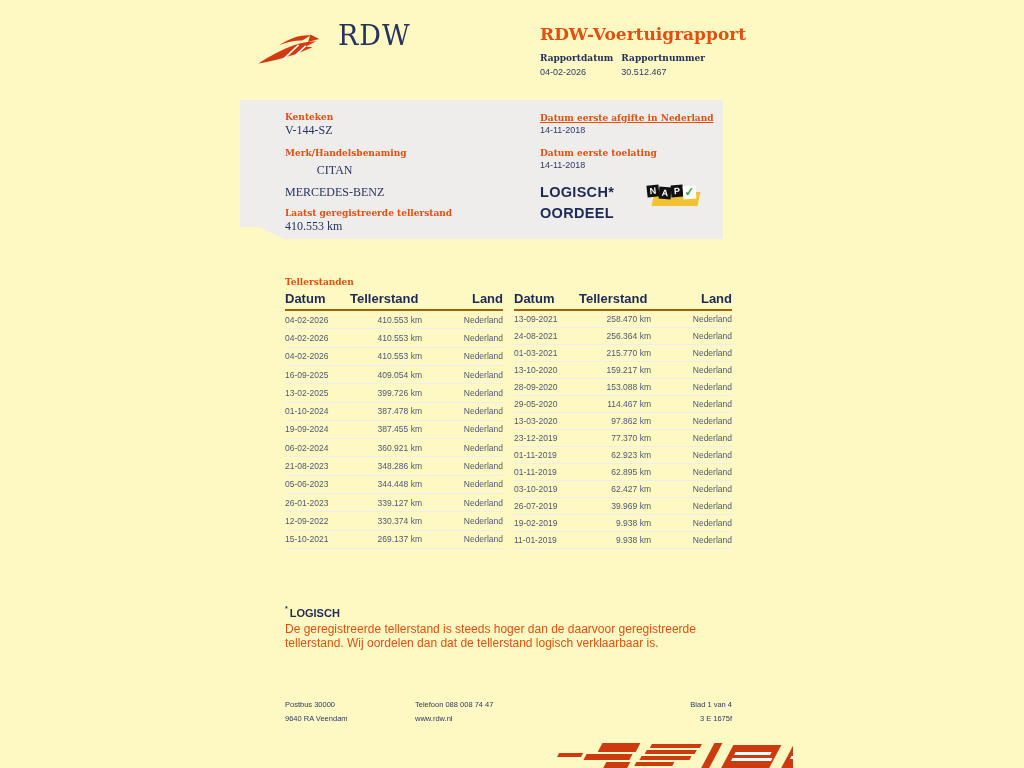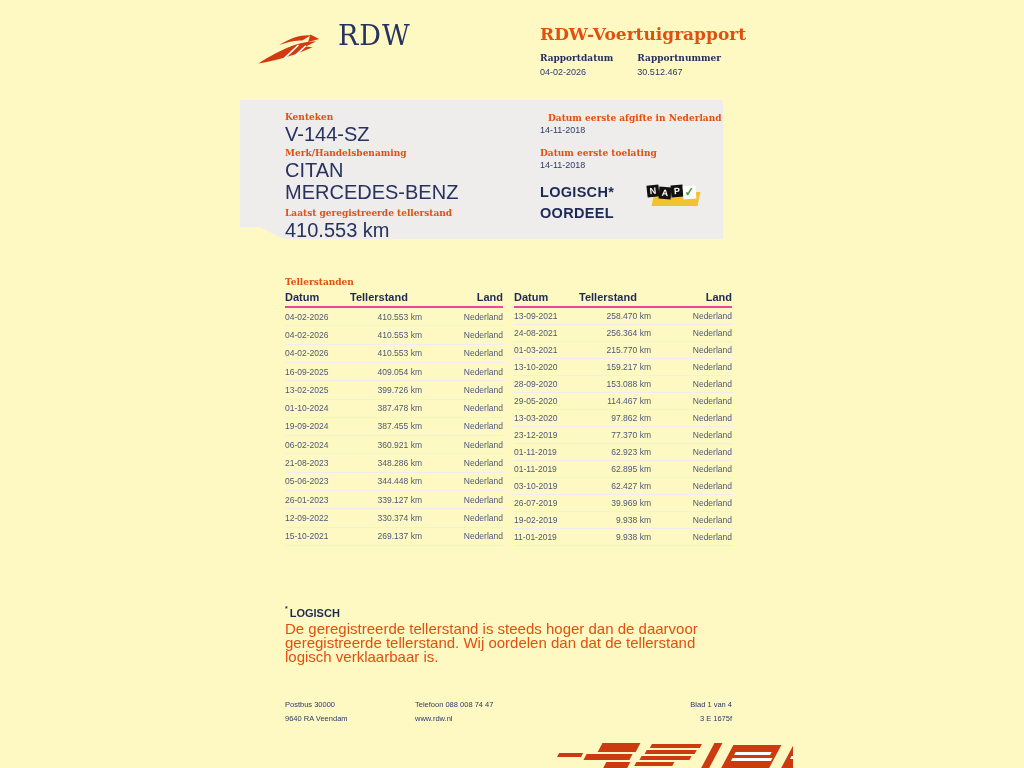--- a/index.html
+++ b/index.html
@@ -6,38 +6,38 @@
   .page{position:relative;width:1024px;height:768px;background:#fef9c3;overflow:hidden;
         font-family:"Liberation Sans",sans-serif;color:#232f5e;}
 
   
   .logo-wrap{position:absolute;left:256px;top:18px;width:140px;height:50px;}
   .logo-icon{position:absolute;left:0;top:4px;width:76px;height:46px;}
   .logo-text{position:absolute;left:82px;top:2px;font-family:"DejaVu Serif",serif;
              font-size:27px;letter-spacing:1px;color:#27335f;}
   .doc-title{position:absolute;left:540px;top:24px;font-family:"DejaVu Serif",serif;
              font-weight:bold;font-size:17px;color:#e0500f;}
-  .report-meta{position:absolute;left:540px;top:53px;display:flex;gap:24px;}
+  .report-meta{position:absolute;left:540px;top:53px;display:flex;gap:8px;}
   .meta-col{display:flex;flex-direction:column;}
   .meta-label{font-family:"DejaVu Serif",serif;font-weight:bold;font-size:9px;color:#232f5e;}
   .meta-value{font-size:9px;margin-top:4px;color:#2c3a67;}
 
   
   .info-box{position:absolute;left:240px;top:100px;width:483px;height:139px;background:#efecec;
             clip-path:polygon(0 0,100% 0,100% 100%,44px 100%,19px calc(100% - 12px),0 calc(100% - 12px));}
   .box-label{font-family:"DejaVu Serif",serif;font-weight:bold;font-size:9px;color:#e0500f;}
-  .box-value-lg{font-family:Liberation Sans, sans-serif;font-size:20px;color:#26325f;}
+  .box-value-lg{font-family:Liberation Serif, serif;font-size:12px;color:#26325f;text-align:center;}
   .box-value-sm{font-size:9px;color:#2c3a67;}
   .kenteken-label{position:absolute;left:45px;top:12px;}
   .kenteken-value{position:absolute;left:45px;top:23px;}
   .merk-label{position:absolute;left:45px;top:48px;}
   .merk-value{position:absolute;left:45px;top:59px;line-height:22px;}
   .teller-label{position:absolute;left:45px;top:108px;}
   .teller-value{position:absolute;left:45px;top:119px;}
-  .afgifte-label{position:absolute;left:308px;top:13px;}
+  .afgifte-label{position:absolute;left:300px;top:13px;text-decoration:underline;}
   .afgifte-value{position:absolute;left:300px;top:25px;}
   .toelating-label{position:absolute;left:300px;top:48px;}
   .toelating-value{position:absolute;left:300px;top:60px;}
   .oordeel{position:absolute;left:300px;top:82px;font-weight:bold;font-size:14.5px;
            line-height:21px;color:#1d2a56;letter-spacing:.3px;}
 
   
   .nap{position:absolute;left:407px;top:84px;width:52px;height:24px;}
   .nap-yellow{position:absolute;left:6px;top:8px;width:46px;height:14px;background:#f2c230;
               transform:skewX(-12deg);}
@@ -48,34 +48,34 @@
   .nap-p{left:24px;transform:rotate(-5deg);}
   .nap-check{position:absolute;left:36px;top:2px;width:13px;height:13px;background:#fff;
              color:#3aa537;font-weight:bold;font-size:12px;text-align:center;line-height:13px;
              transform:rotate(-4deg);}
 
   
   .section-label{position:absolute;left:285px;top:277px;font-family:"DejaVu Serif",serif;
                  font-weight:bold;font-size:9px;color:#e0500f;}
   .tables{position:absolute;left:285px;top:289px;display:flex;gap:11px;}
   table.teller{border-collapse:collapse;width:218px;table-layout:fixed;}
-  table.teller th{font-size:11px;font-weight:bold;color:#1d2a56;text-align:left;
-                  padding:2px 0 3px 0;border-bottom:2px solid #ec4899;}
+  table.teller th{font-size:13px;font-weight:bold;color:#1d2a56;text-align:left;
+                  padding:2px 0 3px 0;border-bottom:2px solid #a16207;}
   table.teller th.col-km{text-align:left;}
   table.teller th.col-land{text-align:right;}
   table.teller td{font-size:8.5px;color:#4c5878;padding:3px 0;border-bottom:1px solid #ededf3;}
   table.teller td:nth-child(2){text-align:right;}
   table.teller td:nth-child(3){text-align:right;}
   col.c-datum{width:65px;} col.c-km{width:72px;} col.c-land{width:81px;}
 
   
   .footnote-title{position:absolute;left:285px;top:605px;font-weight:bold;font-size:11px;
                   color:#1d2a56;}
   .footnote-title sup{font-size:7px;vertical-align:6px;margin-right:2px;}
-  .footnote-text{position:absolute;left:285px;top:622px;width:445px;font-size:15px;
+  .footnote-text{position:absolute;left:285px;top:622px;width:445px;font-size:12px;
                  line-height:14px;color:#e0500f;}
 
   
   .footer{position:absolute;left:285px;top:698px;width:447px;display:flex;font-size:7.5px;
           line-height:14px;color:#2c3a67;}
   .footer .f-col1{width:130px;} .footer .f-col2{flex:1;} .footer .f-col3{text-align:right;}
 
   
   .deco{position:absolute;left:557px;top:742px;width:236px;height:26px;}
 </style>

